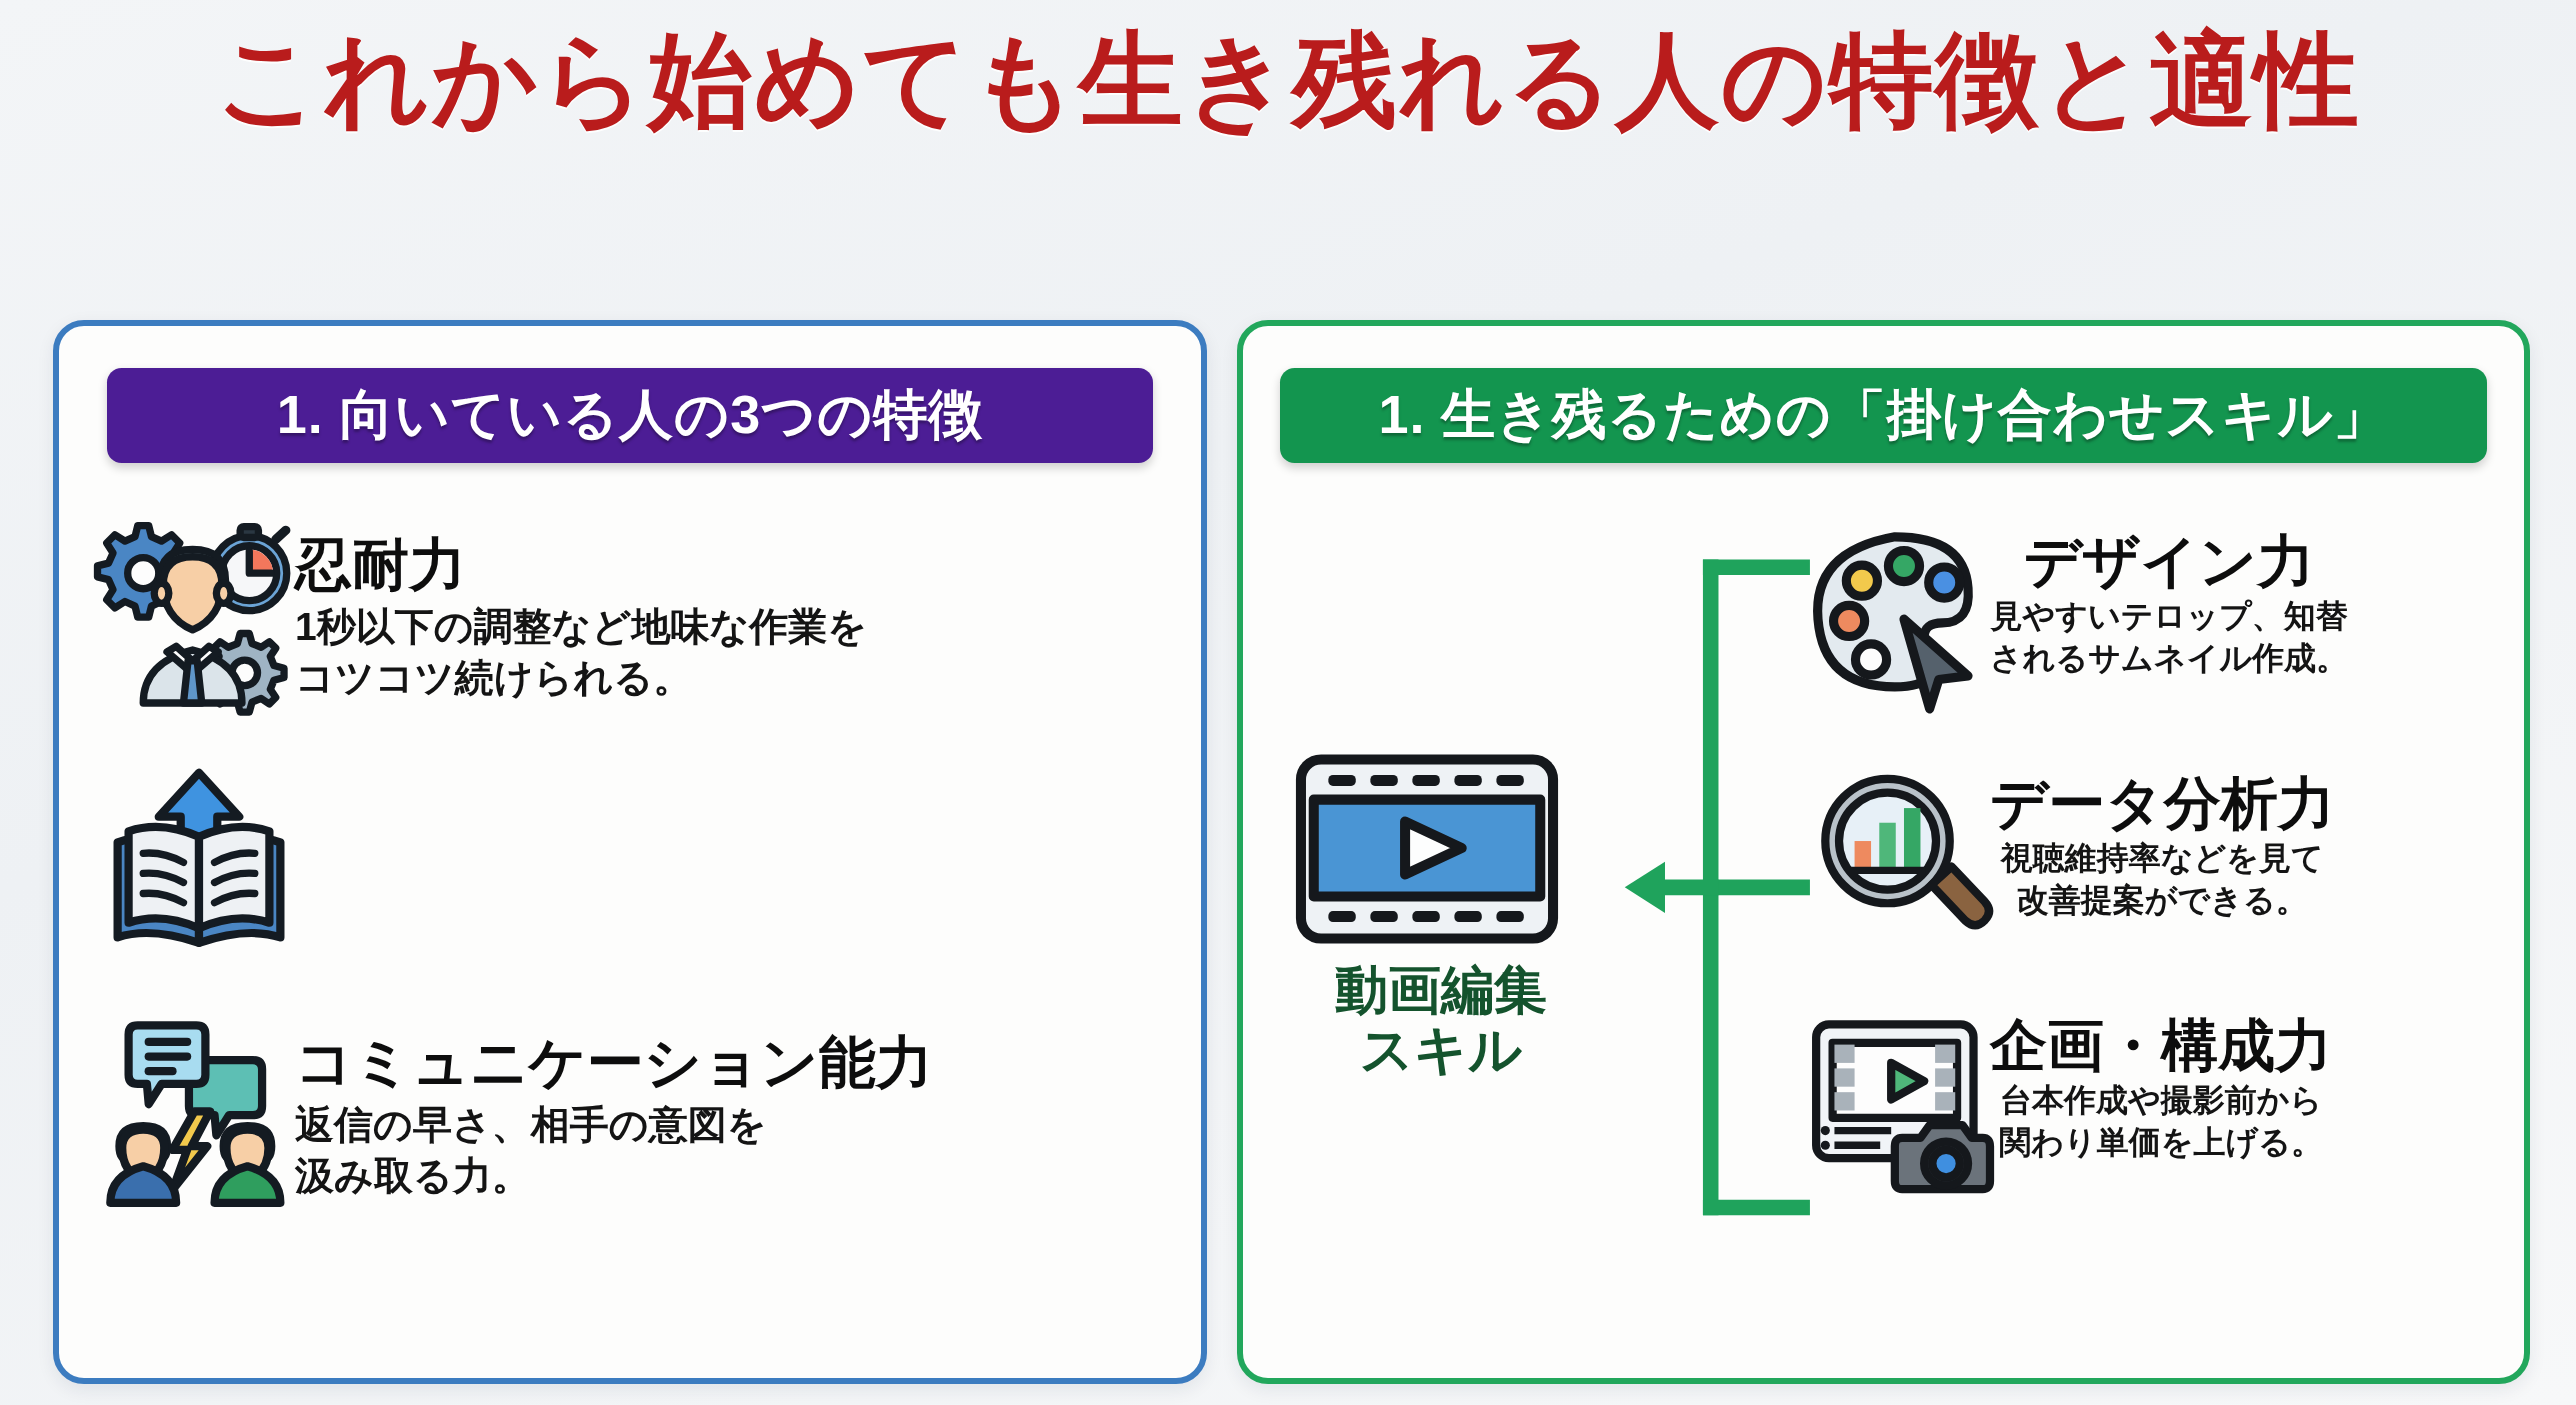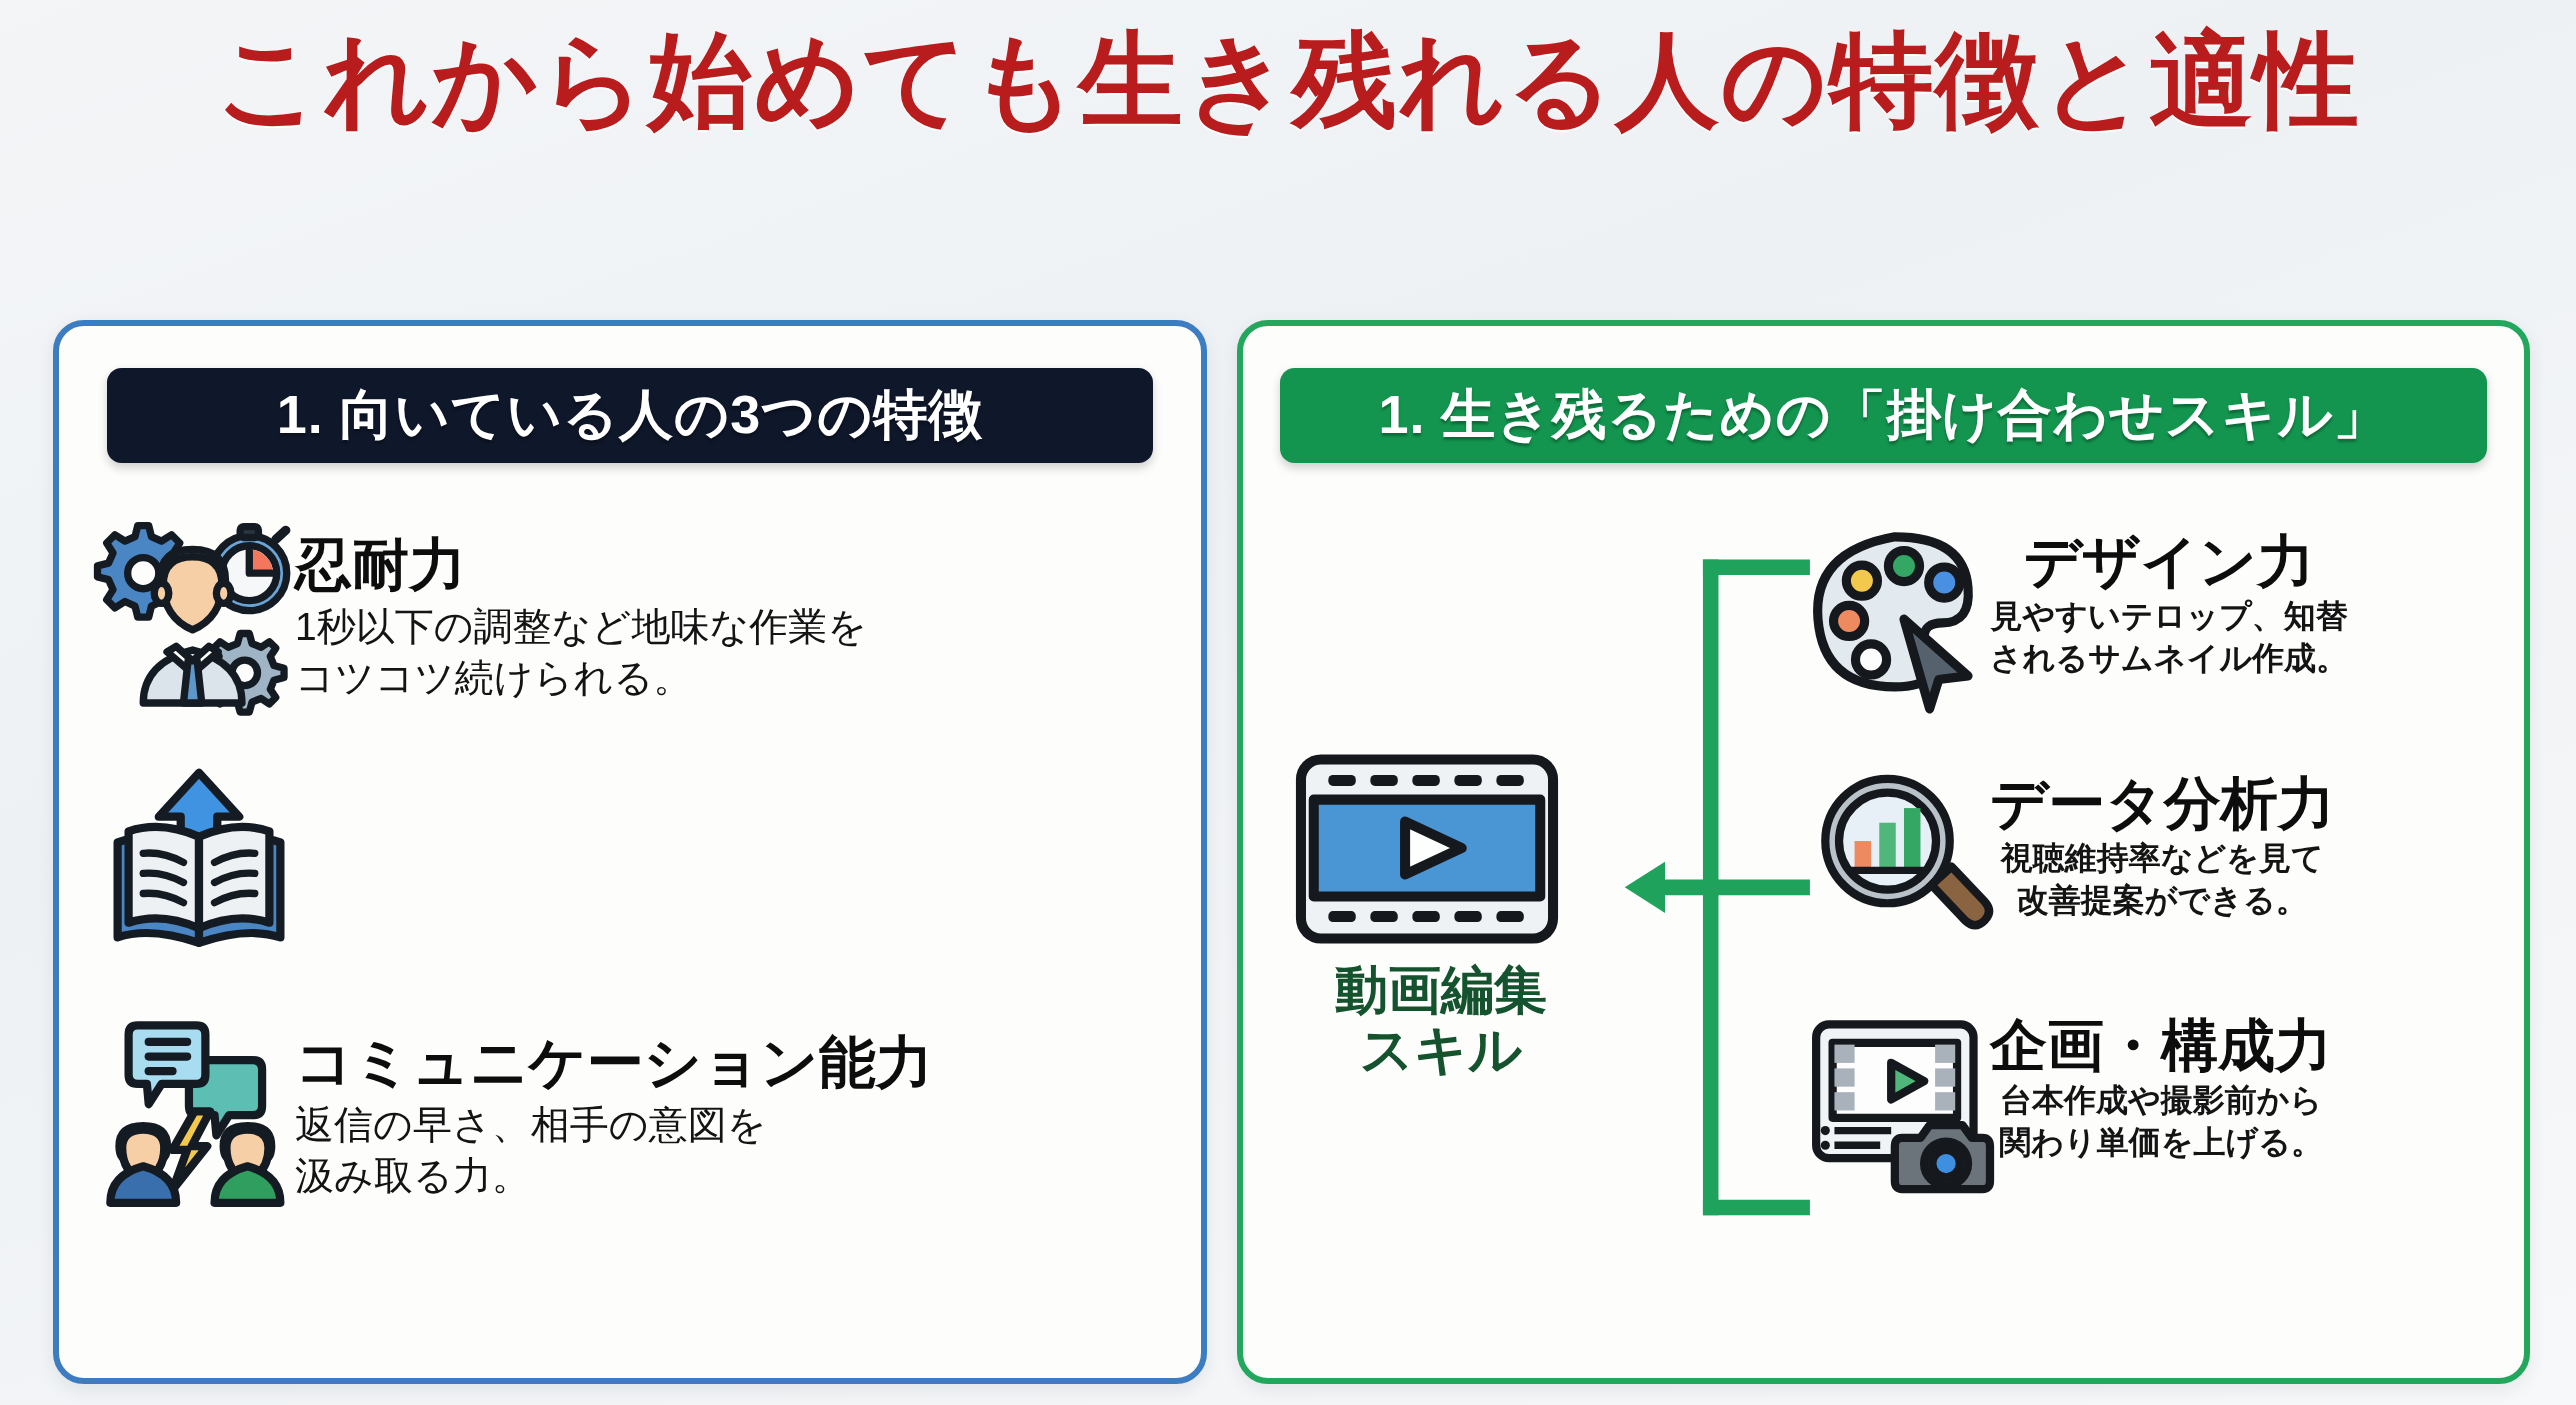--- a/index.html
+++ b/index.html
@@ -28,34 +28,34 @@
   }
   .panel-left{left:53px;width:1142px;border:6.4px solid #3c7cc0;}
   .panel-right{left:1237px;width:1281px;border:6.4px solid #22a75c;}
 
   .panel-head{
     position:absolute;left:0;right:0;top:42px;
     margin:0 48px;height:95px;border-radius:14.6px;
     display:flex;align-items:center;justify-content:center;
     box-shadow:0 4.6px 9.1px rgba(0,0,0,.18);
   }
-  .panel-left .panel-head{background:#0f172a;}
+  .panel-left .panel-head{background:#4c1d95;}
   .panel-right .panel-head{background:#13954f;margin:0 37px;}
   .panel-head span{
     color:#fff;font-size:54px;font-weight:900;letter-spacing:0.9px;
     text-shadow:0 2.7px 2.7px rgba(0,0,0,.30);white-space:nowrap;
   }
 
   
   .rows-left{position:absolute;left:44px;top:183px;right:27.4px;}
   .row{display:flex;align-items:center;margin-bottom:42px;}
   .row .ico{width:192px;height:207px;flex:0 0 192px;position:relative;}
   .row .txt{padding-top:11px;}
   .r-title{font-size:57px;font-weight:900;letter-spacing:0px;line-height:1.12;color:#0d0d0d;}
-  .r-desc{font-size:39px;font-weight:400;line-height:1.30;color:#141414;margin-top:5.5px;white-space:pre-line;}
+  .r-desc{font-size:39px;font-weight:700;line-height:1.30;color:#141414;margin-top:5.5px;white-space:pre-line;}
 
   
   .hub{
     position:absolute;left:1290px;top:750px;width:302px;text-align:center;
   }
   .hub .hub-label{
     font-size:53px;font-weight:700;line-height:1.14;margin-top:12.8px;color:#14532d;
     white-space:pre-line;
   }
   .connector{position:absolute;left:1619px;top:549px;width:220px;height:695px;}

